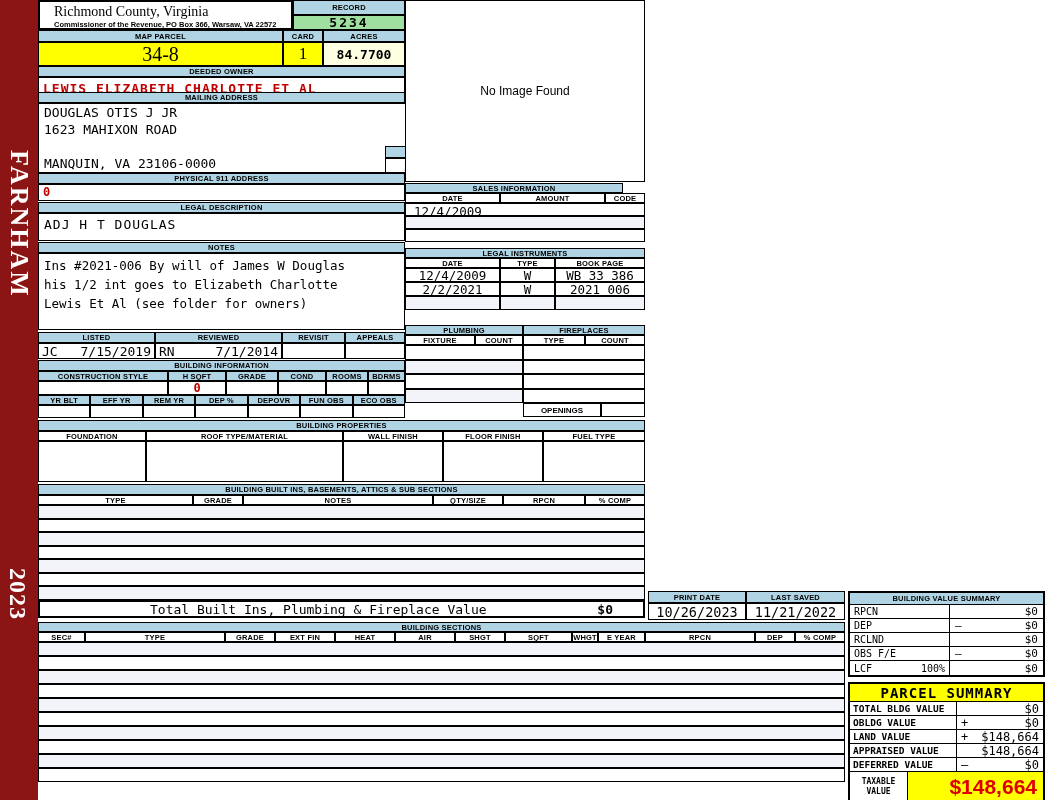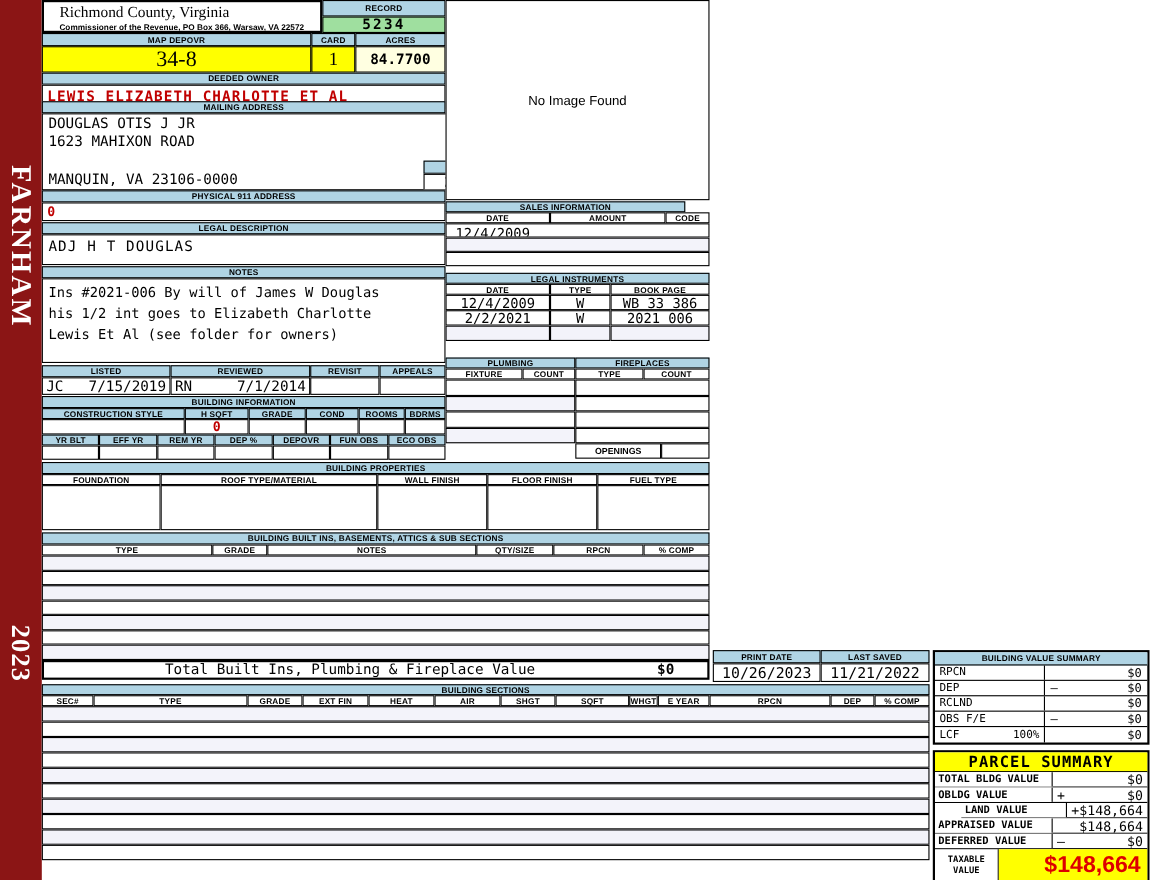--- a/index.html
+++ b/index.html
@@ -49,21 +49,21 @@
 <div class="abs vc" style="left:38px; top:0; width:255px; height:30px; border-width:2px;">
   <div class="title-main">Richmond County, Virginia</div>
   <div class="title-sub">Commissioner of the Revenue, PO Box 366, Warsaw, VA 22572</div>
 </div>
 <div class="abs" style="left:293px; top:0; width:112px; height:30px;">
   <div class="hc" style="height:15px;">RECORD</div>
   <div class="vc ctr mono" style="height:15px; background:#9FDF9F; font-weight:bold; font-size:13px; letter-spacing:2px;">5234</div>
 </div>
 
 <div class="abs flexrow" style="left:38px; top:30px; width:367px; height:12px;">
-  <div class="hc" style="width:245px;">MAP DEPOVR</div>
+  <div class="hc" style="width:245px;">MAP PARCEL</div>
   <div class="hc" style="width:40px;">CARD</div>
   <div class="hc" style="width:82px;">ACRES</div>
 </div>
 <div class="abs flexrow" style="left:38px; top:42px; width:367px; height:24px;">
   <div class="vc ctr" style="width:245px; background:#FFFF00; font:20px 'Liberation Serif',serif;">34-8</div>
   <div class="vc ctr" style="width:40px; background:#FFFF00; font:17px 'Liberation Serif',serif;">1</div>
   <div class="vc ctr mono" style="width:82px; background:#FFFFE1; font-weight:bold; font-size:13px;">84.7700</div>
 </div>
 
 <div class="abs hc" style="left:38px; top:66px; width:367px; height:11px;">DEEDED OWNER</div>
@@ -358,21 +358,21 @@
         <span class="v">$0</span>
       </div>
   </div>
   <div class="ps-row" style="height:14px;">
     <div class="ps-label">OBLDG VALUE</div>
     <div class="ps-val">
         <span>+</span>
         <span class="v">$0</span>
       </div>
   </div>
-  <div class="ps-row" style="height:14px;margin-left:24px;">
+  <div class="ps-row" style="height:14px;">
     <div class="ps-label">LAND VALUE</div>
     <div class="ps-val">
         <span>+</span>
         <span class="v">$148,664</span>
       </div>
   </div>
   <div class="ps-row" style="height:14px;">
     <div class="ps-label">APPRAISED VALUE</div>
     <div class="ps-val">
         <span></span>

